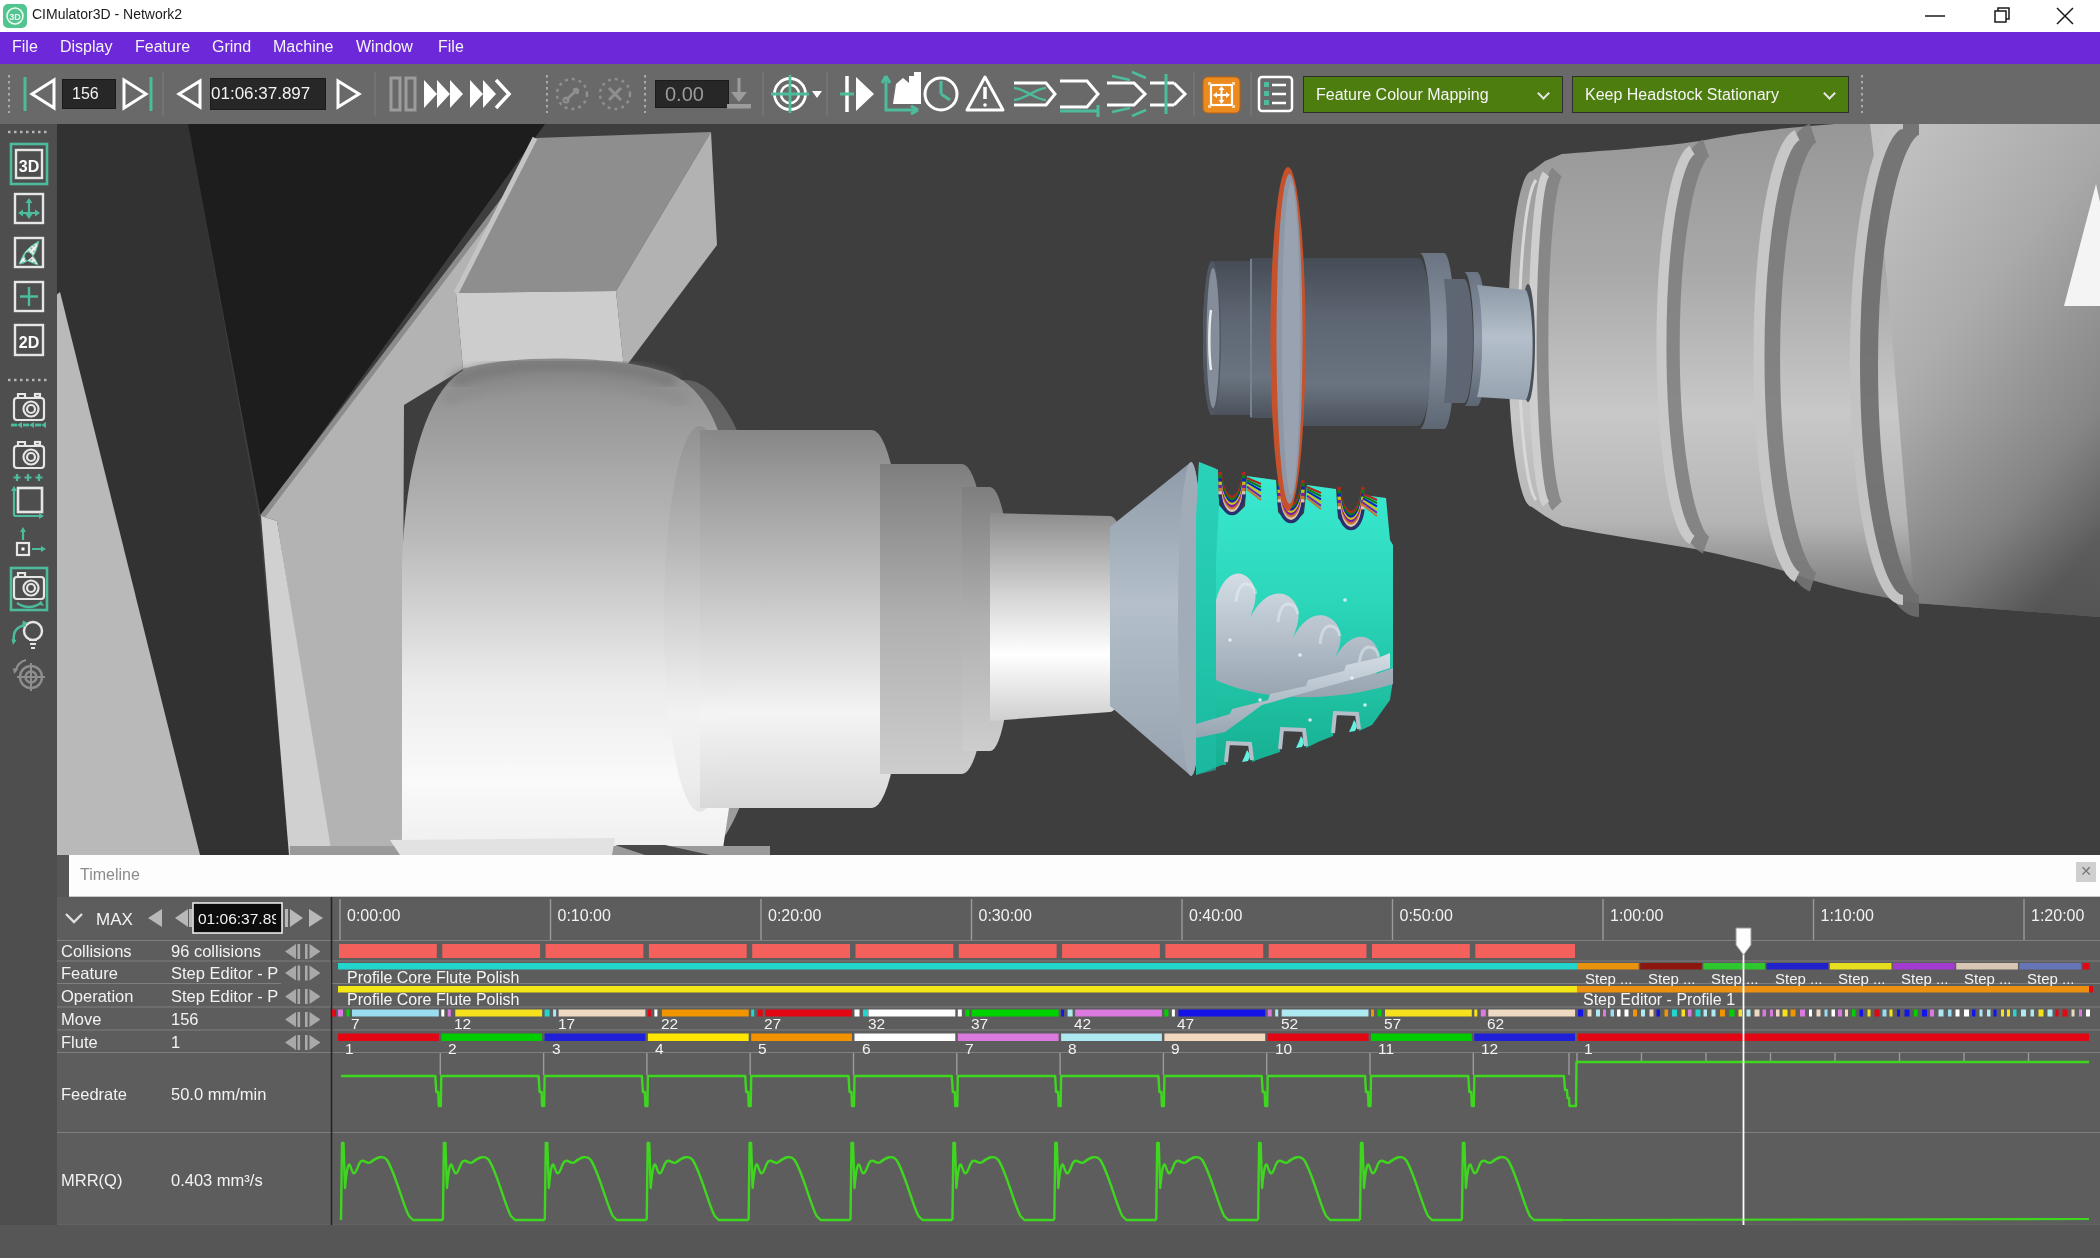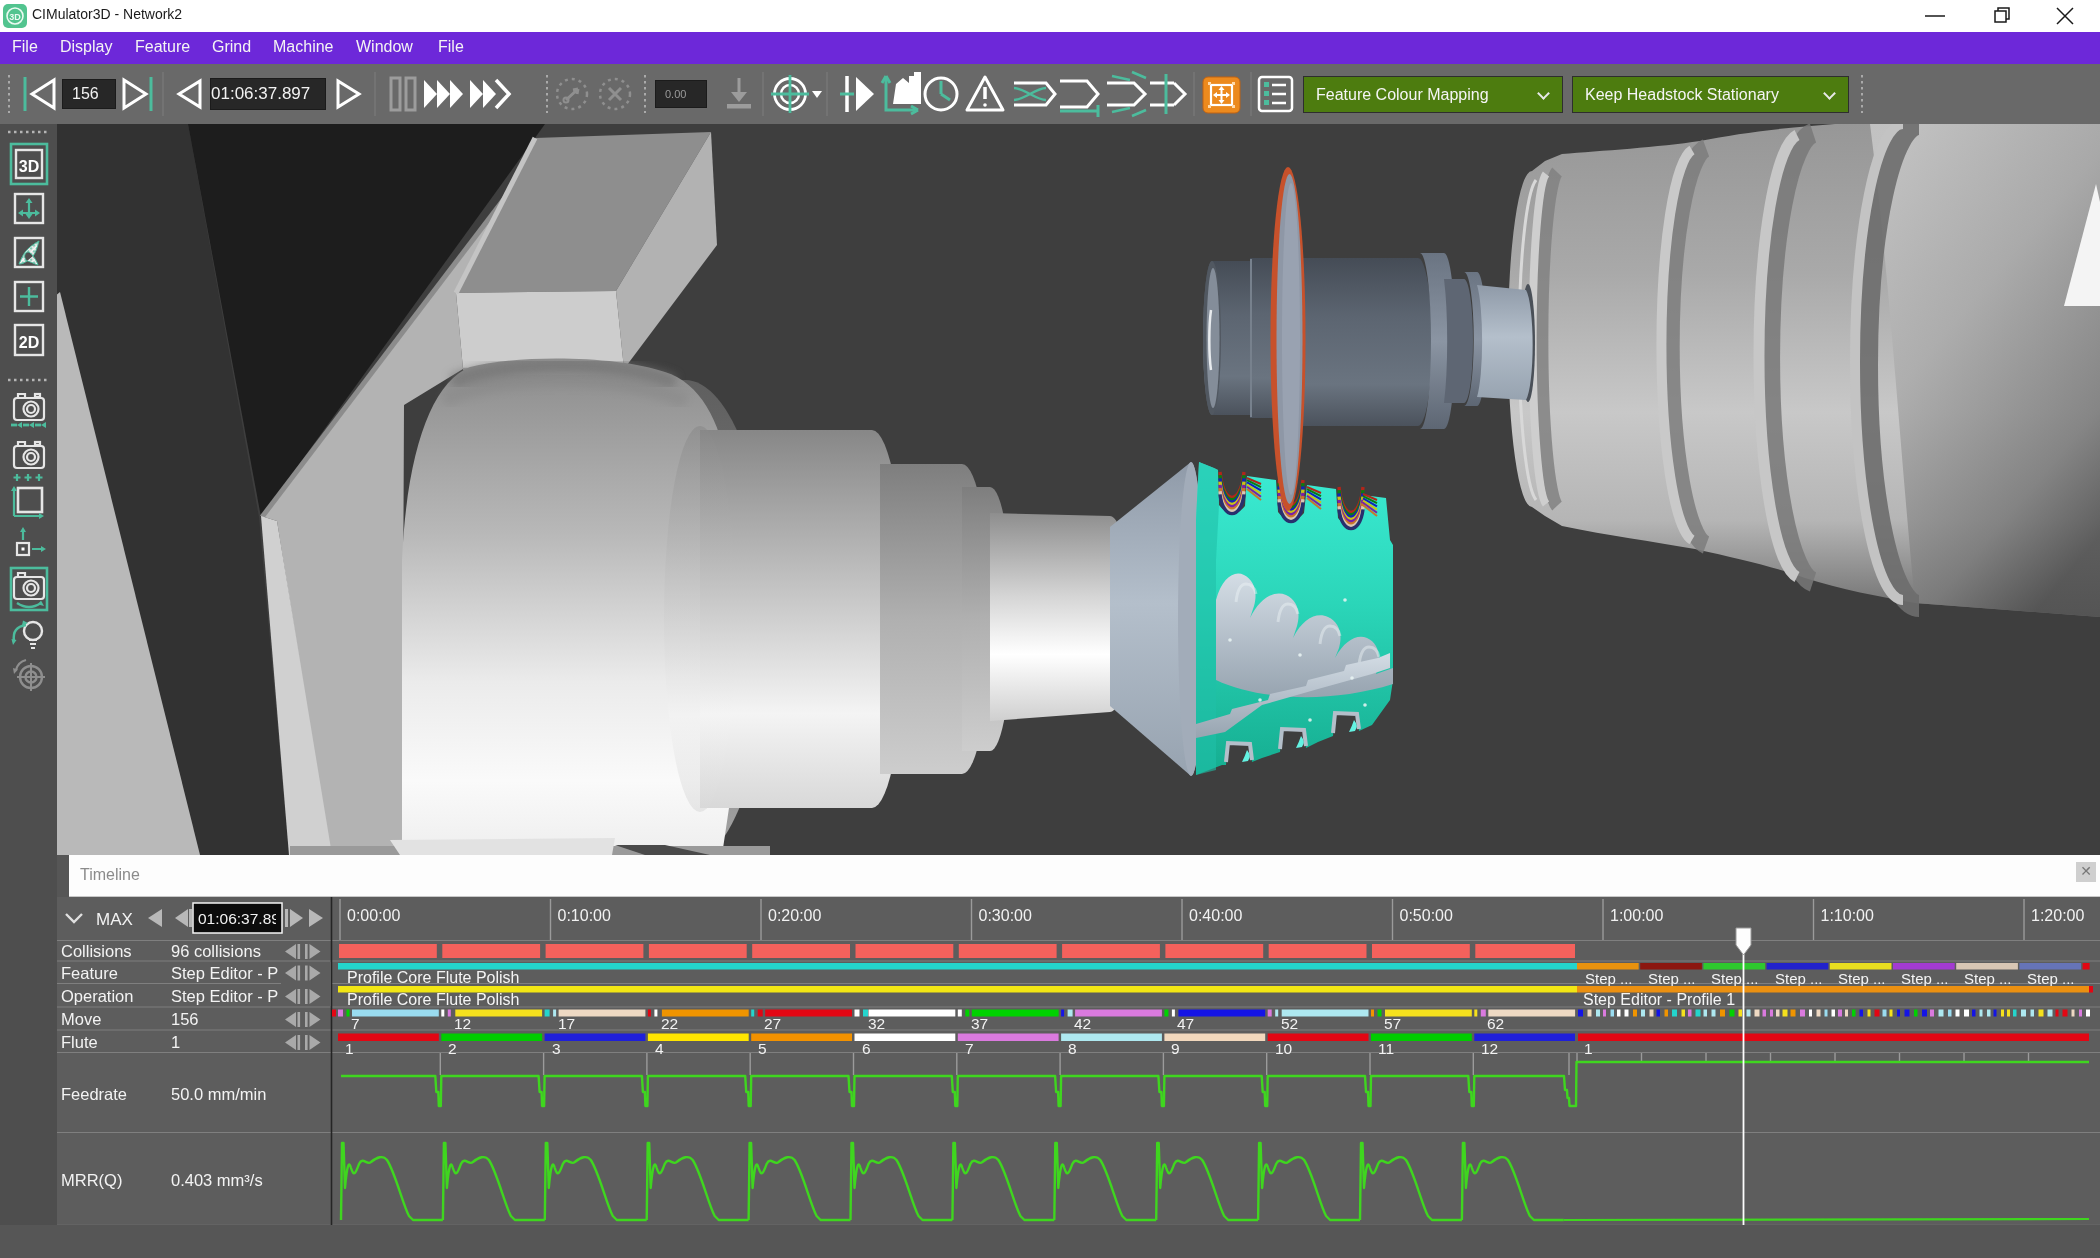--- a/index.html
+++ b/index.html
@@ -53,21 +53,21 @@
     <span class="menuitem" style="left:60px">Display</span>
     <span class="menuitem" style="left:135px">Feature</span>
     <span class="menuitem" style="left:212px">Grind</span>
     <span class="menuitem" style="left:273px">Machine</span>
     <span class="menuitem" style="left:356px">Window</span>
     <span class="menuitem" style="left:438px">File</span>
   </div>
   <div id="toolbar" class="abs"></div>
   <div class="tfield" style="left:62px; top:79px; width:54px; height:30px; font-size:16px; line-height:28px; padding-left:9px;">156</div>
   <div class="tfield" style="left:210px; top:78px; width:116px; height:32px; font-size:17px; line-height:30px; text-align:left;">01:06:37.897</div>
-  <div class="tfield" style="left:655px; top:80px; width:52px; height:28px; font-size:11px; line-height:26px; padding-left:9px; color:#9a9a9a;">0.00</div>
+  <div class="tfield" style="left:655px; top:80px; width:74px; height:28px; font-size:20px; line-height:26px; padding-left:9px; color:#9a9a9a;">0.00</div>
   <div class="ddl" style="left:1303px; width:260px;">Feature Colour Mapping<span class="chev"></span></div>
   <div class="ddl" style="left:1572px; width:277px;">Keep Headstock Stationary<span class="chev"></span></div>
   <svg class="abs" style="left:0; top:64px;" width="2100" height="60" viewBox="0 0 2100 60">
     <g fill="none" stroke="#fff" stroke-width="3">
 
       <g stroke="#aaa" stroke-width="2" stroke-dasharray="2.5,3.5">
         <path d="M9,11 V49 M547,11 V49 M645,11 V49 M1862,11 V49"></path>
       </g>
       <g stroke="#7e7e7e" stroke-width="1">
           <path d="M163,8 V52 M375,8 V52 M763,8 V52 M827,8 V52 M1194,8 V52 M1251,8 V52"></path>

